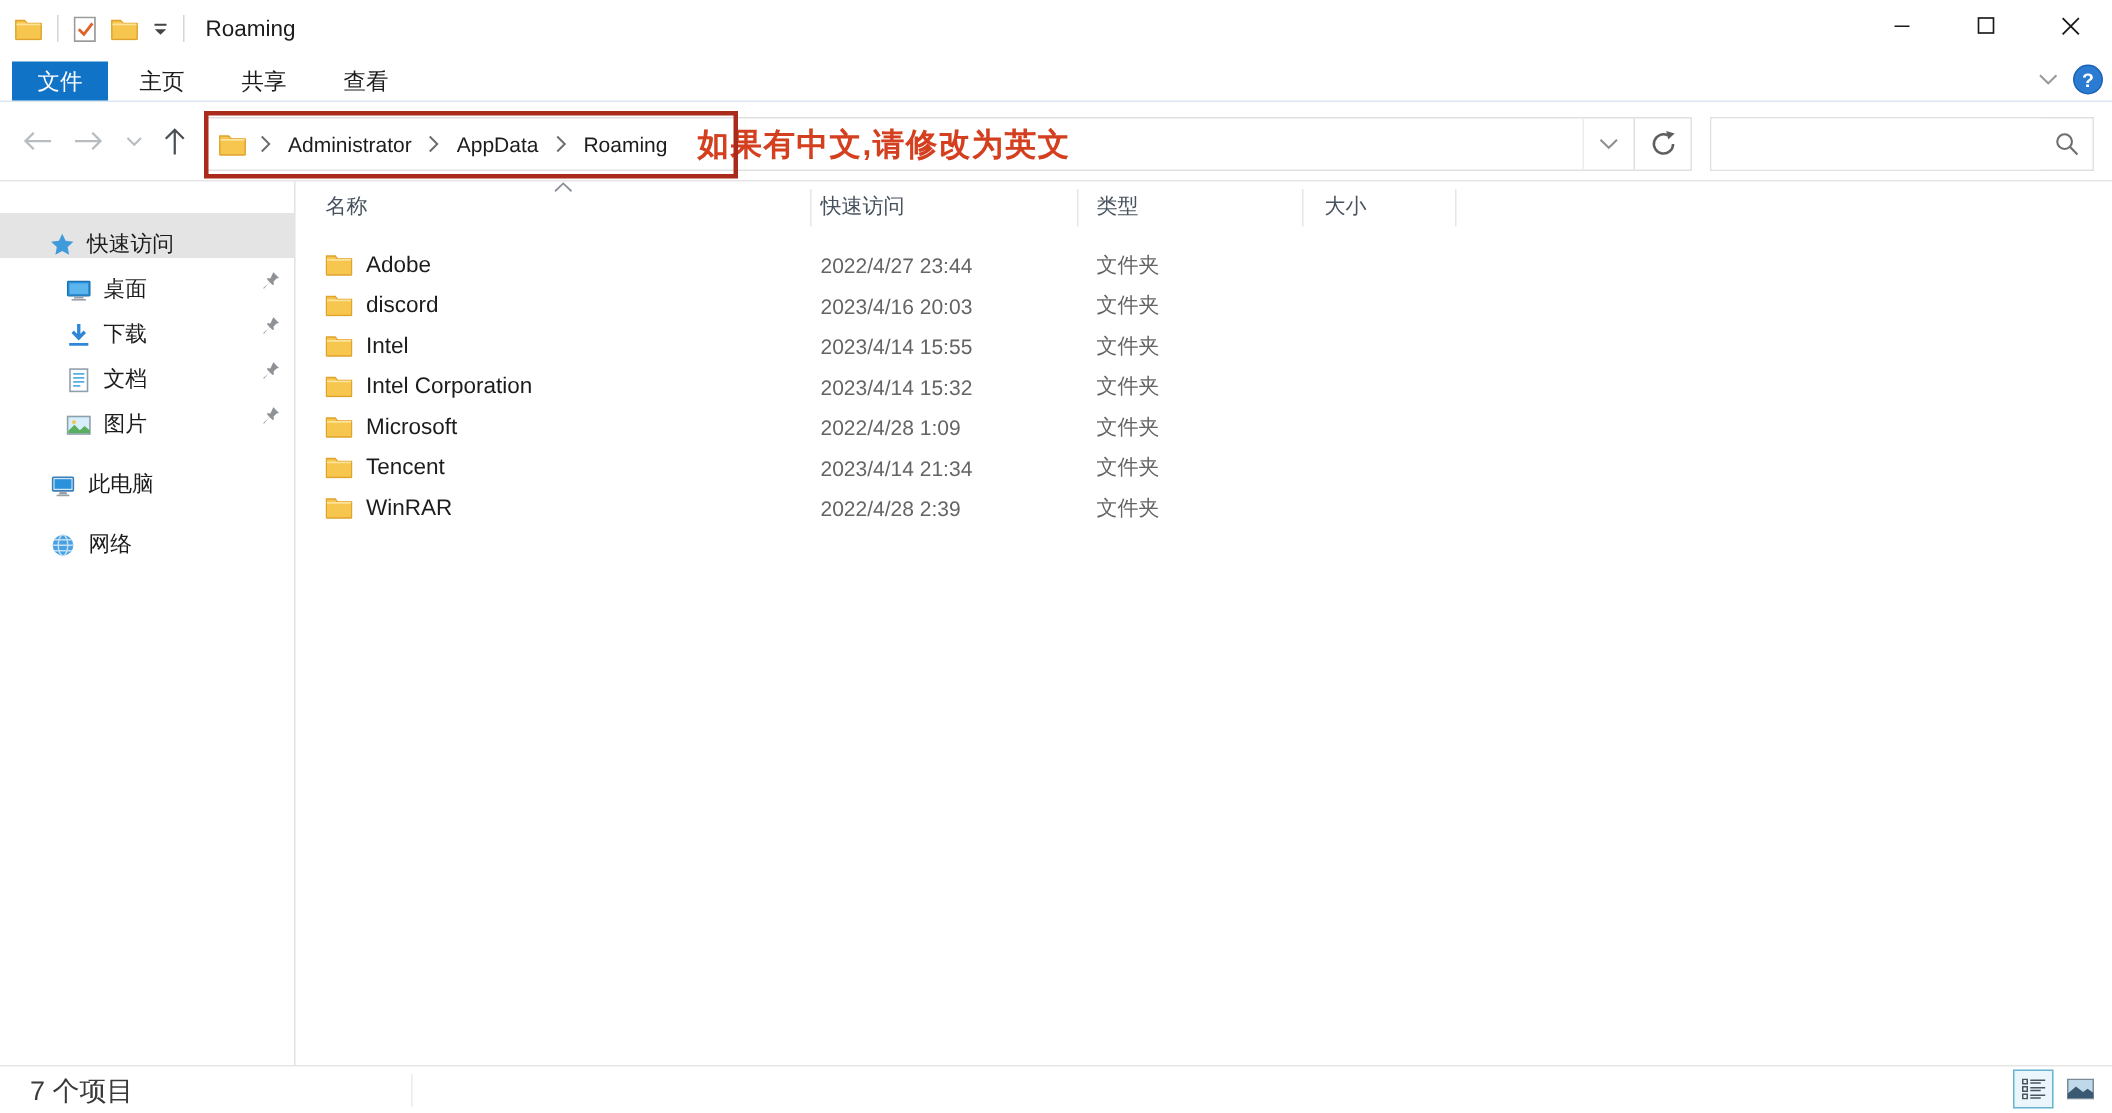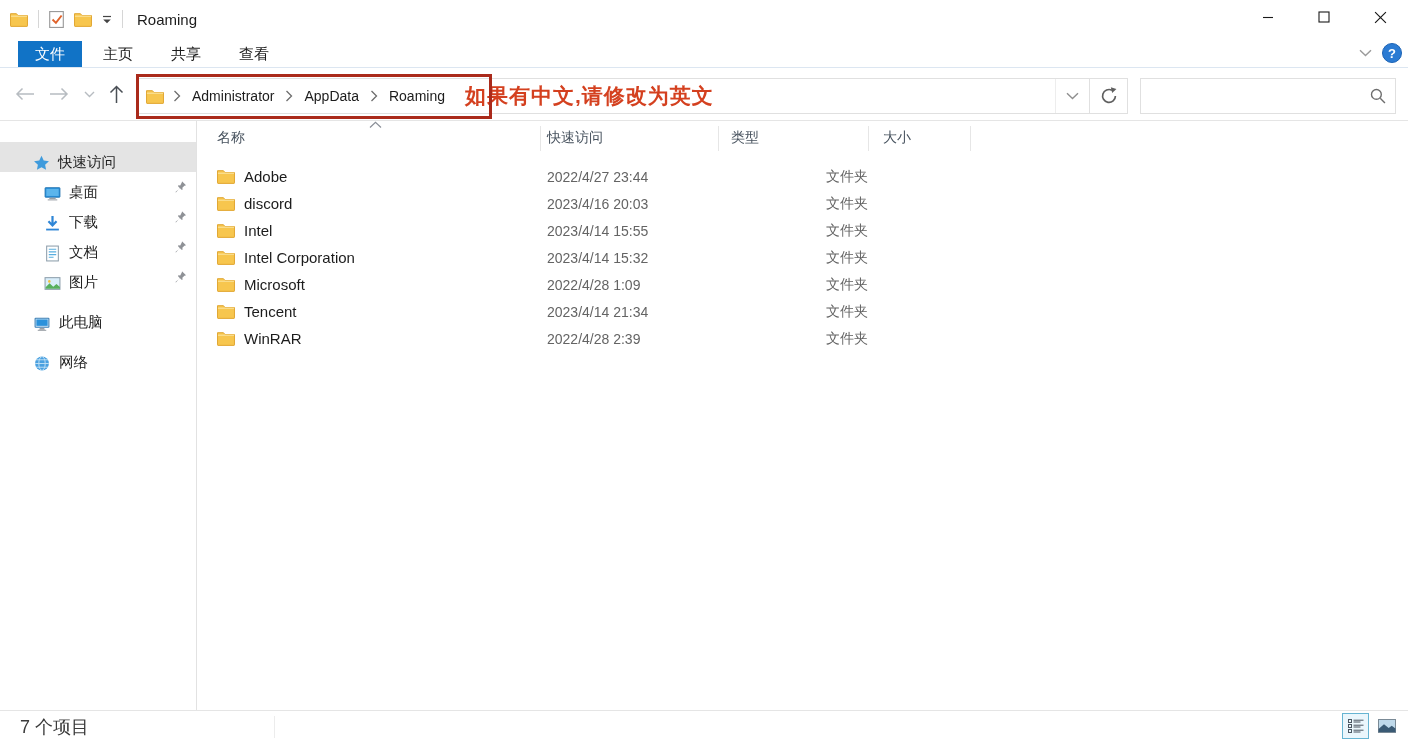--- a/index.html
+++ b/index.html
@@ -15,21 +15,21 @@
   .qat { display:flex; align-items:center; gap:10px; }
   .qat-sep { width:1px; height:18px; background:#d6d6d6; }
   .qat-btn { display:flex; align-items:center; justify-content:center; }
   .win-title { font-size:15px; color:#1c1c1c; margin-left:4px; }
   .win-controls { position:absolute; right:0; top:0; height:34px; display:flex; }
   .win-btn { width:56px; height:34px; display:flex; align-items:center; justify-content:center; background:transparent; border:0; }
 
   
   .ribbon { height:30px; display:flex; align-items:flex-end; border-bottom:1px solid #dce6f1; position:relative; background:#fff; }
   .tab { height:26px; padding:0 17px; display:flex; align-items:center; font-size:15px; color:#1c1c1c; margin:0 2px; }
-  .tab.active { background:#1173c6; color:#fff; margin-left:18px;text-align:center; }
+  .tab.active { background:#1173c6; color:#fff; margin-left:8px;text-align:center; }
   .ribbon-right { position:absolute; right:6px; bottom:4px; display:flex; align-items:center; gap:10px; }
   .help-btn { width:20px; height:20px; border-radius:50%; background:#2b7bd3; border:1px solid #1c63b5;
     color:#fff; font-size:13px; font-weight:bold; display:flex; align-items:center; justify-content:center; }
 
   
   .navrow { height:52px; position:relative; background:#fff; }
   .nav-btns { position:absolute; left:14px; top:0; height:52px; display:flex; align-items:center; gap:14px; }
   .addr-bar { position:absolute; left:137px; top:78px; width:991px; height:36px; border:1px solid #e0e0e0;
     background:#fff; display:flex; align-items:stretch; }
   .addr-bar { top:10px; } 
@@ -61,21 +61,21 @@
   .col-header .h-date { padding-left:7px; }
   .col-header .h-type { padding-left:13px; }
   .col-header .h-size { padding-left:15px; }
   .col-sep { position:absolute; top:3px; width:1px; height:25px; background:#e6e6e6; }
   .sort-caret { position:absolute; left:172px; top:-2px; }
 
   .rows { margin-top:10px; }
   .file-row { display:grid; grid-template-columns:343px 178px 150px 102px; align-items:center; height:27px; }
   .cell-name { display:flex; align-items:center; gap:9px; padding-left:20px; font-size:15px; color:#1c1c1c; }
   .cell-date { padding-left:7px; font-size:14px; color:#646464; }
-  .cell-type { padding-left:13px; font-size:14px; color:#646464;text-align:right; }
+  .cell-type { padding-left:13px; font-size:14px; color:#646464; }
   .cell-size { padding-left:15px; font-size:14px; color:#646464; }
 
   
   .statusbar { position:absolute; left:0; bottom:0; width:1408px; height:32px; border-top:1px solid #e5e5e5;
     display:flex; align-items:center; background:#fff; }
   .status-count { margin-left:20px; font-size:18px; color:#3a3a3a; }
   .status-sep { width:1px; height:22px; background:#ececec; margin-left:185px; }
   .view-btns { position:absolute; right:8px; bottom:3px; display:flex; align-items:center; gap:4px; }
   .view-btn { width:27px; height:26px; display:flex; align-items:center; justify-content:center; border:1px solid transparent; background:transparent; }
   .view-btn.selected { border:1px solid #66b4d2; background:#eaf6fc; }

